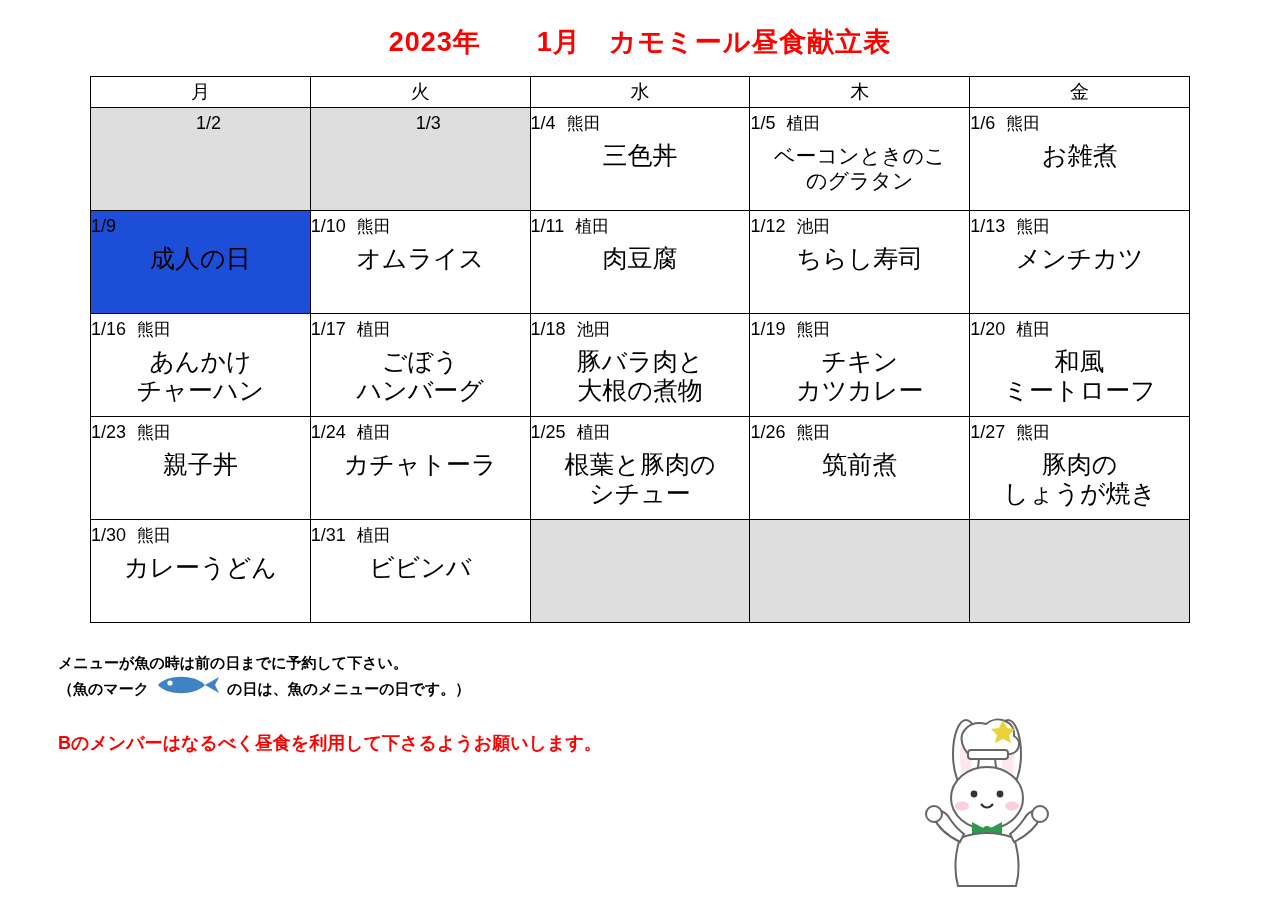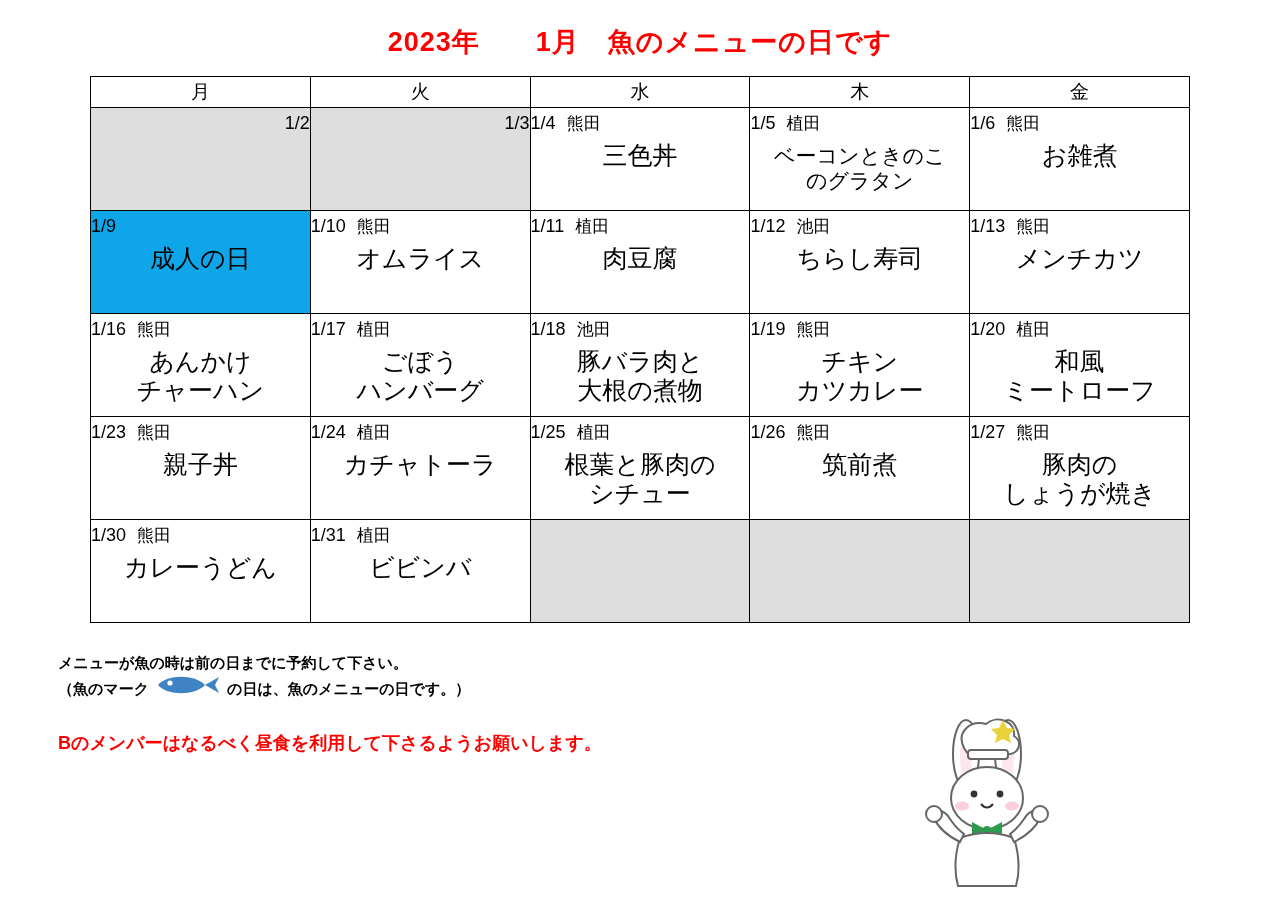--- a/index.html
+++ b/index.html
@@ -55,35 +55,35 @@
   td.day-cell {
     height: 102px;
     position: relative;
   }
 
   td.day-cell.blank {
     background: #dedede;
   }
 
   td.day-cell.holiday {
-    background: #0ea5e9;
+    background: #1d4ed8;
   }
 
   .cell-head {
     display: flex;
     justify-content: flex-start;
     align-items: baseline;
     gap: 11px;
     font-size: 18px;
     padding-top: 5px;
     line-height: 1.2;
   }
 
   .cell-head.left {
-    justify-content: flex-end;
+    justify-content: center;
     padding-left: 16px;
     gap: 0;
   }
 
   .cell-date {
     white-space: nowrap;
   }
 
   .cell-staff {
     white-space: nowrap;
@@ -158,21 +158,21 @@
     position: absolute;
     right: 196px;
     top: 712px;
     width: 190px;
     height: 180px;
   }
 </style>
 </head>
 <body>
 
-<div class="page-title">2023年　　1月　魚のメニューの日です</div>
+<div class="page-title">2023年　　1月　カモミール昼食献立表</div>
 
 <div class="menu-table-wrap">
   <table class="menu-table">
     <thead>
       <tr>
         <th>月</th>
         <th>火</th>
         <th>水</th>
         <th>木</th>
         <th>金</th>

